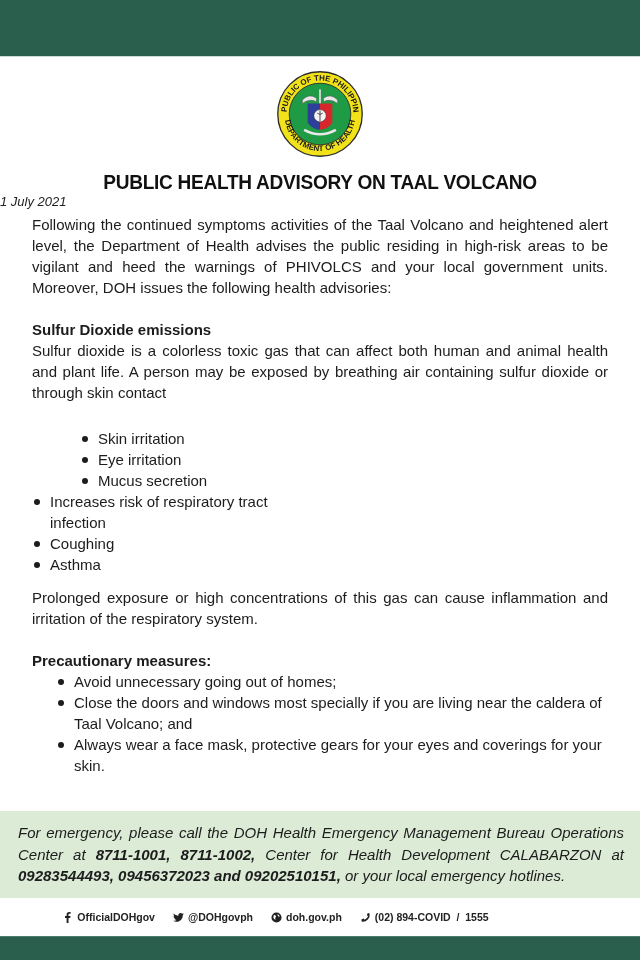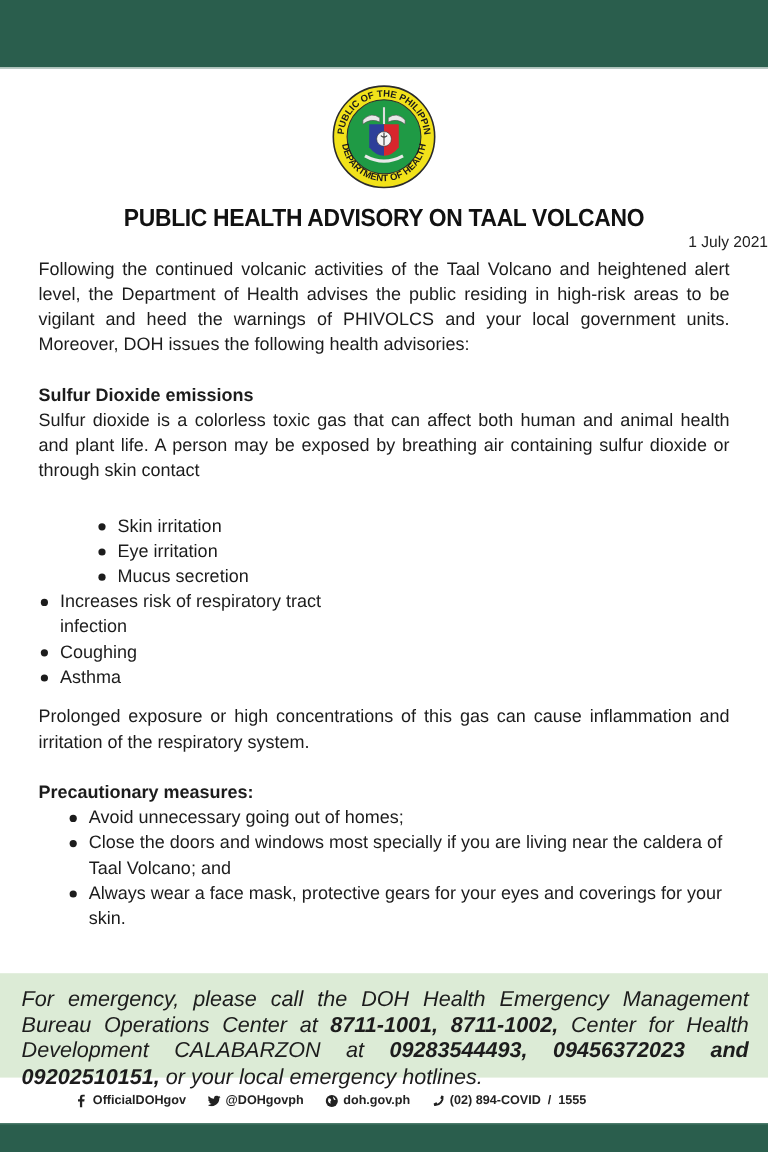--- a/index.html
+++ b/index.html
@@ -9,39 +9,39 @@
     font-family: "Liberation Sans", "DejaVu Sans", sans-serif;
     color: #1c1c1c;
   }
   .top-band { position: absolute; left: 0; top: 0; width: 640px; height: 56px; background: #2a5e4d; border-bottom: 1px solid #cfdcd6; }
   .bottom-band { position: absolute; left: 0; top: 936px; width: 640px; height: 24px; background: #2a5e4d; border-top: 1px solid #4d7d6c; }
 
   .logo { position: absolute; left: 276px; top: 70px; width: 88px; height: 88px; }
 
   .title { position: absolute; left: 0; top: 170px; width: 640px; text-align: center;
     font-size: 20.5px; font-weight: bold; letter-spacing: -0.3px; color: #111; transform: scaleX(0.93); }
-  .date { position: absolute; left: 0; top: 194px; width: 640px; text-align: right; font-size: 13px; color: #222; }
+  .date { position: absolute; left: 0; top: 194px; width: 640px; text-align: left; font-size: 13px; color: #222; font-style: italic; }
 
   .content { position: absolute; left: 32px; top: 214px; width: 576px; font-size: 15px; line-height: 21px; }
   .content p { margin: 0; text-align: justify; }
   .content .gap { height: 21px; }
   .section-heading { font-weight: bold; margin: 0; }
 
   .symptoms { display: flex; margin: 4px 0 0 0; flex-direction: column; }
   .symptoms ul { list-style: none; margin: 0; padding: 0; }
   .symptoms .col1 { margin-left: 48px; width: 228px; }
   .symptoms .col2 { width: 240px; }
   .symptoms li, .measures li { position: relative; padding-left: 18px; line-height: 21px; }
   .symptoms li::before, .measures li::before {
     content: ""; position: absolute; left: 2px; top: 8px; width: 6px; height: 6px; border-radius: 50%; background: #1c1c1c;
   }
   .measures { list-style: none; margin: 0; padding: 0 0 0 24px; }
 
   .emergency { position: absolute; left: 0; top: 811px; width: 640px; height: 87px; background: #dcebd6; }
-  .emergency p { margin: 0; position: absolute; left: 18px; top: 11px; width: 606px; font-size: 18px; line-height: 21.5px; font-style: italic; text-align: justify; text-align-last: left; color: #1c1c1c; }
+  .emergency p { margin: 0; position: absolute; left: 18px; top: 11px; width: 606px; font-size: 15px; line-height: 21.5px; font-style: italic; text-align: justify; text-align-last: left; color: #1c1c1c; }
   .emergency b { font-weight: bold; }
 
   .footer { position: absolute; left: 0; top: 906px; width: 551px; height: 22px; display: flex; justify-content: center; align-items: center; gap: 18px; font-size: 10.5px; font-weight: bold; color: #222; }
   .footer .item { display: flex; align-items: center; gap: 4px; }
   .footer .icon { display: inline-flex; width: 11px; height: 11px; align-items: center; justify-content: center; }
 </style>
 </head>
 <body>
 
 <div class="top-band"></div>
@@ -66,21 +66,21 @@
   <path d="M50 38 H64 V60 Q58 68 50 68 Z" fill="#d8262d"></path>
   <circle cx="50" cy="52" r="7" fill="#f4f4f4" stroke="#333" stroke-width="0.6"></circle>
   <path d="M50 46 V58 M47 49 Q50 52 53 49" stroke="#333" stroke-width="1" fill="none"></path>
   <path d="M32 68 Q50 78 68 68" stroke="#e8e8e8" stroke-width="3" fill="none"></path>
 </svg>
 
 <div class="title">PUBLIC HEALTH ADVISORY ON TAAL VOLCANO</div>
 <div class="date">1 July 2021</div>
 
 <div class="content">
-  <p>Following the continued volcanic activities of the Taal Volcano and heightened alert level, the Department of Health advises the public residing in high-risk areas to be vigilant and heed the warnings of PHIVOLCS and your local government units. Moreover, DOH issues the following health advisories:</p>
+  <p>Following the continued symptoms activities of the Taal Volcano and heightened alert level, the Department of Health advises the public residing in high-risk areas to be vigilant and heed the warnings of PHIVOLCS and your local government units. Moreover, DOH issues the following health advisories:</p>
   <div class="gap"></div>
   <p class="section-heading">Sulfur Dioxide emissions</p>
   <p>Sulfur dioxide is a colorless toxic gas that can affect both human and animal health and plant life. A person may be exposed by breathing air containing sulfur dioxide or through skin contact</p>
   <div class="gap"></div>
 
   <div class="symptoms">
     <ul class="col1">
       <li>Skin irritation</li>
       <li>Eye irritation</li>
       <li>Mucus secretion</li>

